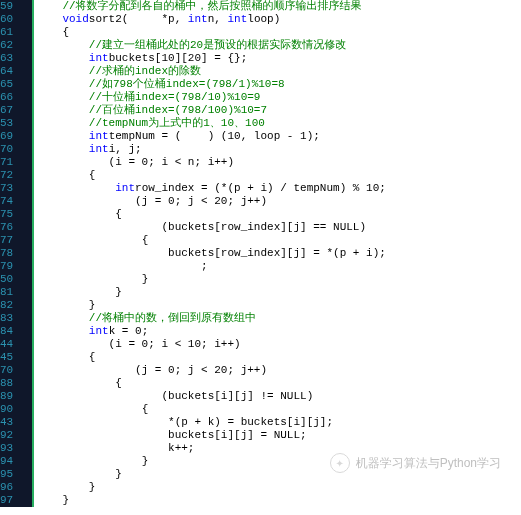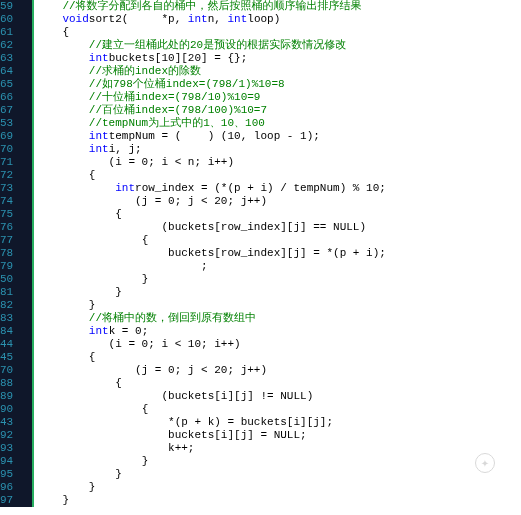--- a/index.html
+++ b/index.html
@@ -106,13 +106,14 @@
       <div>94</div>
       <div>95</div>
       <div>96</div>
       <div>97</div>
     </div>
   <div class="editor" id="editor"><div class="line"><span>    </span><span class="c-comment">//将数字分配到各自的桶中，然后按照桶的顺序输出排序结果</span></div><div class="line"><span>    </span><span class="c-keyword">void</span><span class="c-text">sort2(     *p, </span><span class="c-keyword">int</span><span class="c-text">n, </span><span class="c-keyword">int</span><span class="c-text">loop)</span></div><div class="line"><span>    </span><span class="c-text">{</span></div><div class="line"><span>        </span><span class="c-comment">//建立一组桶此处的20是预设的根据实际数情况修改</span></div><div class="line"><span>        </span><span class="c-keyword">int</span><span class="c-text">buckets[10][20] = {};</span></div><div class="line"><span>        </span><span class="c-comment">//求桶的index的除数</span></div><div class="line"><span>        </span><span class="c-comment">//如798个位桶index=(798/1)%10=8</span></div><div class="line"><span>        </span><span class="c-comment">//十位桶index=(798/10)%10=9</span></div><div class="line"><span>        </span><span class="c-comment">//百位桶index=(798/100)%10=7</span></div><div class="line"><span>        </span><span class="c-comment">//tempNum为上式中的1、10、100</span></div><div class="line"><span>        </span><span class="c-keyword">int</span><span class="c-text">tempNum = (    ) (10, loop - 1);</span></div><div class="line"><span>        </span><span class="c-keyword">int</span><span class="c-text">i, j;</span></div><div class="line"><span>        </span><span class="c-text">   (i = 0; i &lt; n; i++)</span></div><div class="line"><span>        </span><span class="c-text">{</span></div><div class="line"><span>            </span><span class="c-keyword">int</span><span class="c-text">row_index = (*(p + i) / tempNum) % 10;</span></div><div class="line"><span>            </span><span class="c-text">   (j = 0; j &lt; 20; j++)</span></div><div class="line"><span>            </span><span class="c-text">{</span></div><div class="line"><span>                </span><span class="c-text">   (buckets[row_index][j] == NULL)</span></div><div class="line"><span>                </span><span class="c-text">{</span></div><div class="line"><span>                    </span><span class="c-text">buckets[row_index][j] = *(p + i);</span></div><div class="line"><span>                    </span><span class="c-text">     ;</span></div><div class="line"><span>                </span><span class="c-text">}</span></div><div class="line"><span>            </span><span class="c-text">}</span></div><div class="line"><span>        </span><span class="c-text">}</span></div><div class="line"><span>        </span><span class="c-comment">//将桶中的数，倒回到原有数组中</span></div><div class="line"><span>        </span><span class="c-keyword">int</span><span class="c-text">k = 0;</span></div><div class="line"><span>        </span><span class="c-text">   (i = 0; i &lt; 10; i++)</span></div><div class="line"><span>        </span><span class="c-text">{</span></div><div class="line"><span>            </span><span class="c-text">   (j = 0; j &lt; 20; j++)</span></div><div class="line"><span>            </span><span class="c-text">{</span></div><div class="line"><span>                </span><span class="c-text">   (buckets[i][j] != NULL)</span></div><div class="line"><span>                </span><span class="c-text">{</span></div><div class="line"><span>                    </span><span class="c-text">*(p + k) = buckets[i][j];</span></div><div class="line"><span>                    </span><span class="c-text">buckets[i][j] = NULL;</span></div><div class="line"><span>                    </span><span class="c-text">k++;</span></div><div class="line"><span>                </span><span class="c-text">}</span></div><div class="line"><span>            </span><span class="c-text">}</span></div><div class="line"><span>        </span><span class="c-text">}</span></div><div class="line"><span>    </span><span class="c-text">}</span></div></div>
 </div>
 
 <div class="watermark">
   <span class="mark-icon">✦</span>
+  <span>机器学习算法与Python学习</span>
 </div>
 
 </body></html>

